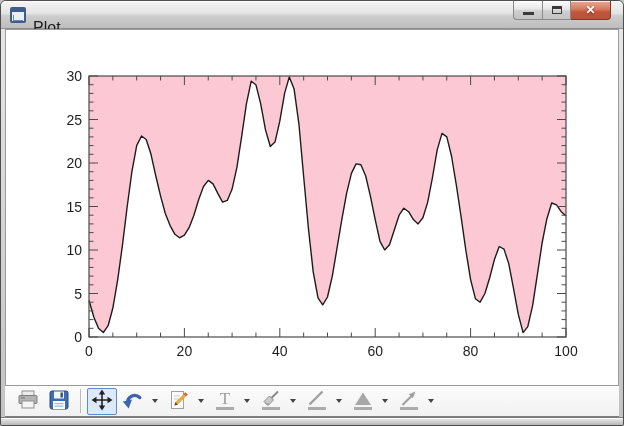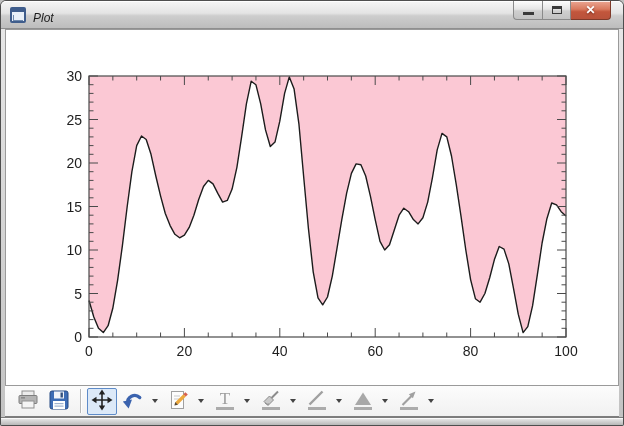--- a/index.html
+++ b/index.html
@@ -13,21 +13,21 @@
   
   .titlebar{position:absolute;left:0;top:0;right:0;height:28px;
     background:linear-gradient(#f5f5f5 0%,#e4e4e4 45%,#cdcdcd 55%,#bdbdbd 100%);
     border-bottom:1px solid #8f8f8f;border-radius:5px 5px 0 0;
     box-shadow:inset 0 1px 0 rgba(255,255,255,.85);}
   .title-icon{position:absolute;left:9px;top:6px;width:16px;height:16px;
     background:#e9f0f8;border:2px solid #3f5d8c;border-radius:2px;}
   .title-icon::before{content:"";position:absolute;left:0;top:0;right:0;height:3px;background:#3f5d8c;}
   .title-icon::after{content:"";position:absolute;left:1px;top:6px;width:9px;height:5px;
     border-bottom:1px solid #6d88ad;border-left:1px solid #6d88ad;}
-  .title-text{position:absolute;left:32px;top:10px;font-size:12px;color:#1c1c1c;font-style:italic;}
+  .title-text{position:absolute;left:32px;top:18px;font-size:16px;color:#1c1c1c;}
 
   .caption-buttons{position:absolute;right:12px;top:0;display:flex;}
   .cap-btn{height:19px;border:1px solid #8a8a8a;border-top:none;
     background:linear-gradient(#fdfdfd,#e6e6e6 45%,#cfcfcf 55%,#c3c3c3);
     display:flex;align-items:center;justify-content:center;position:relative;
     box-shadow:inset 0 1px 0 rgba(255,255,255,.8);}
   .cap-btn.min{width:29px;border-radius:0 0 0 4px;border-right:none;}
   .cap-btn.max{width:29px;}
   .cap-btn.close{width:40px;border-left:none;border-radius:0 0 4px 0;
     background:linear-gradient(#eba793,#d97a5f 45%,#c2563c 60%,#b9523b);

